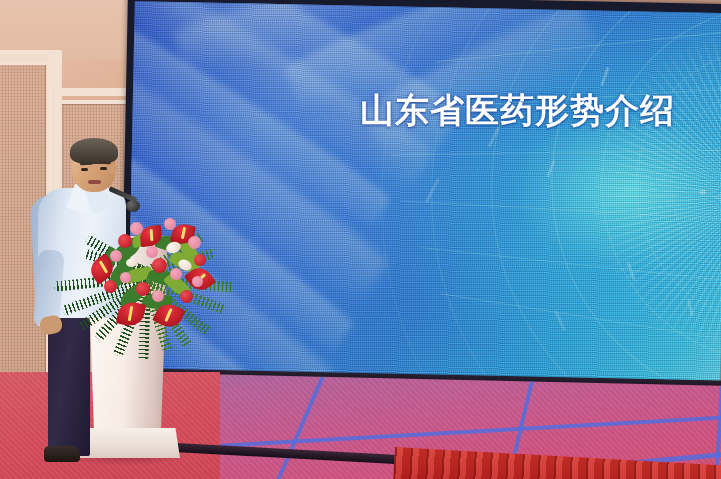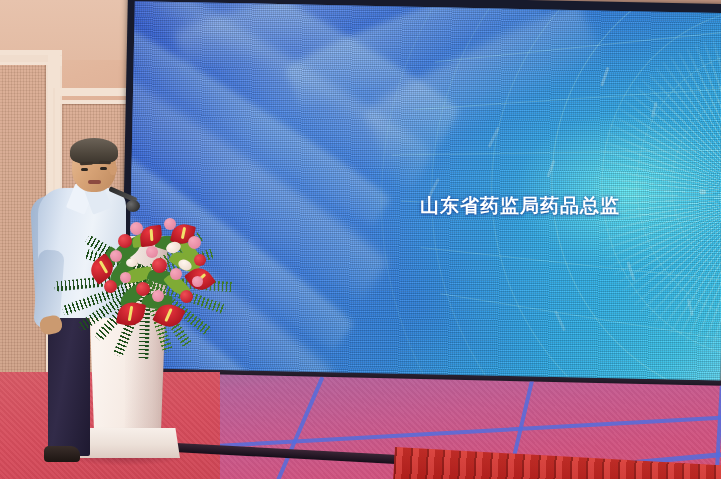--- a/index.html
+++ b/index.html
@@ -352,21 +352,21 @@
       <div class="streak" style="left:300px;top:170px;width:3px;height:26px;transform:rotate(26deg);opacity:.4;"></div>
       <div class="streak" style="left:500px;top:250px;width:3px;height:20px;transform:rotate(-20deg);opacity:.5;"></div>
       <div class="streak" style="left:560px;top:286px;width:3px;height:18px;transform:rotate(-16deg);opacity:.45;"></div>
       <div class="streak" style="left:430px;top:300px;width:3px;height:22px;transform:rotate(-26deg);opacity:.4;"></div>
 
       <div class="ledgrid"></div>
       <div class="scan"></div>
     </div>
   </div>
 
-  <div class="slide-sub">山东省药监局药品总监</div>
+  <div class="slide-title">山东省医药形势介绍</div>
 
   <div class="stage-front-edge"></div>
 
   <div class="floor">
     <div class="floor-noise"></div>
 
     <div class="tape" style="left:188px;top:-4px;width:4px;height:120px;transform:rotate(22deg);"></div>
     <div class="tape" style="left:408px;top:-4px;width:4px;height:120px;transform:rotate(12deg);"></div>
     <div class="tape" style="left:608px;top:-4px;width:4px;height:120px;transform:rotate(2deg);"></div>
     <div class="tape" style="left:30px;top:22px;width:4px;height:100px;transform:rotate(34deg);"></div>

